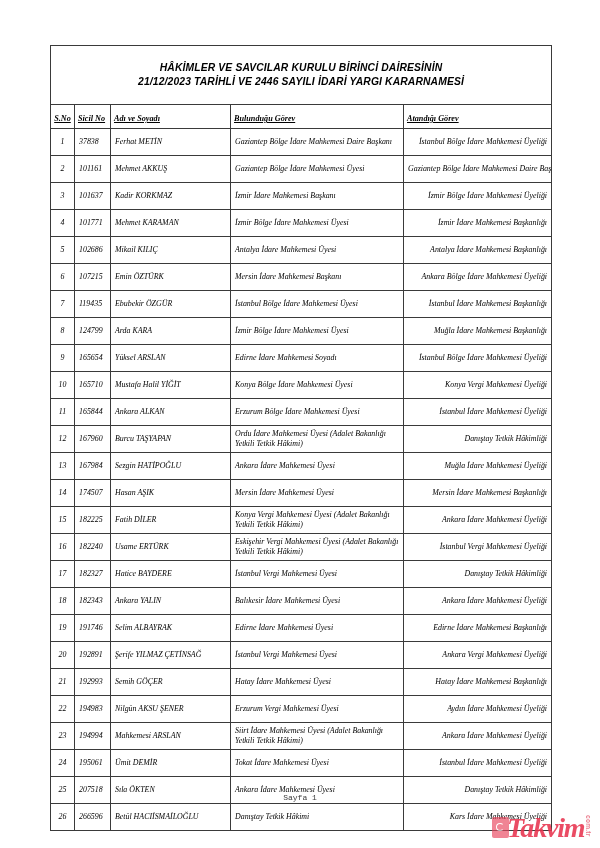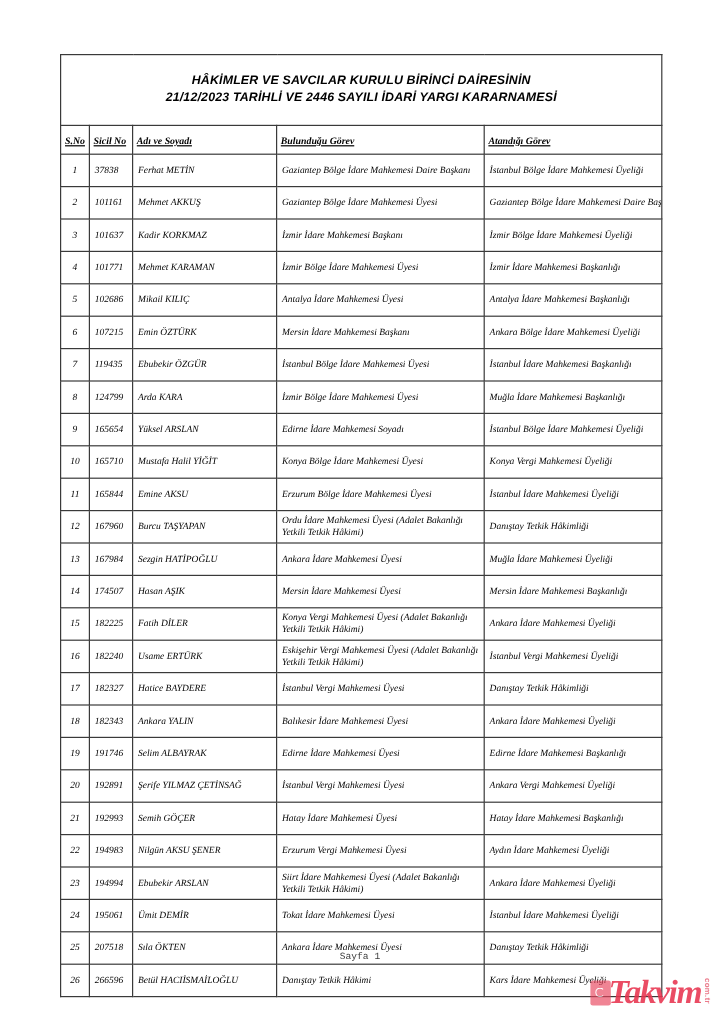--- a/index.html
+++ b/index.html
@@ -93,21 +93,21 @@
     overflow: hidden;
     white-space: nowrap;
   }
   .cell.wrap {
     white-space: normal;
   }
   .c-num  { width: 24px;  text-align: center; }
   .c-sic  { width: 36px;  text-align: left; }
   .c-name { width: 120px; text-align: left; }
   .c-cur  { width: 173px; text-align: left; }
-  .c-new  { width: 148px; text-align: left; }
+  .c-new  { width: 148px; text-align: right; }
 
   
   .page-footer {
     position: absolute;
     left: 0;
     top: 793px;
     width: 600px;
     text-align: center;
     font-family: Liberation Mono, monospace;
     font-size: 8px;
@@ -262,21 +262,21 @@
         <tr class="body-row">
           <td class="cell c-num">10</td>
           <td class="cell c-sic">165710</td>
           <td class="cell c-name">Mustafa Halil YİĞİT</td>
           <td class="cell c-cur wrap">Konya Bölge İdare Mahkemesi Üyesi</td>
           <td class="cell c-new">Konya Vergi Mahkemesi Üyeliği</td>
         </tr>
         <tr class="body-row">
           <td class="cell c-num">11</td>
           <td class="cell c-sic">165844</td>
-          <td class="cell c-name">Emine AKSU</td>
+          <td class="cell c-name">Ankara ALKAN</td>
           <td class="cell c-cur wrap">Erzurum Bölge İdare Mahkemesi Üyesi</td>
           <td class="cell c-new">İstanbul İdare Mahkemesi Üyeliği</td>
         </tr>
         <tr class="body-row">
           <td class="cell c-num">12</td>
           <td class="cell c-sic">167960</td>
           <td class="cell c-name">Burcu TAŞYAPAN</td>
           <td class="cell c-cur wrap">Ordu İdare Mahkemesi Üyesi (Adalet Bakanlığı Yetkili Tetkik Hâkimi)</td>
           <td class="cell c-new">Danıştay Tetkik Hâkimliği</td>
         </tr>
@@ -346,21 +346,21 @@
         <tr class="body-row">
           <td class="cell c-num">22</td>
           <td class="cell c-sic">194983</td>
           <td class="cell c-name">Nilgün AKSU ŞENER</td>
           <td class="cell c-cur wrap">Erzurum Vergi Mahkemesi Üyesi</td>
           <td class="cell c-new">Aydın İdare Mahkemesi Üyeliği</td>
         </tr>
         <tr class="body-row">
           <td class="cell c-num">23</td>
           <td class="cell c-sic">194994</td>
-          <td class="cell c-name">Ebubekir ARSLAN</td>
+          <td class="cell c-name">Mahkemesi ARSLAN</td>
           <td class="cell c-cur wrap">Siirt İdare Mahkemesi Üyesi (Adalet Bakanlığı Yetkili Tetkik Hâkimi)</td>
           <td class="cell c-new">Ankara İdare Mahkemesi Üyeliği</td>
         </tr>
         <tr class="body-row">
           <td class="cell c-num">24</td>
           <td class="cell c-sic">195061</td>
           <td class="cell c-name">Ümit DEMİR</td>
           <td class="cell c-cur wrap">Tokat İdare Mahkemesi Üyesi</td>
           <td class="cell c-new">İstanbul İdare Mahkemesi Üyeliği</td>
         </tr>

